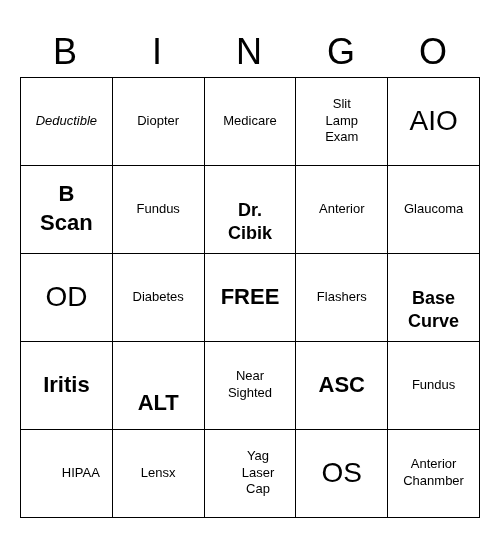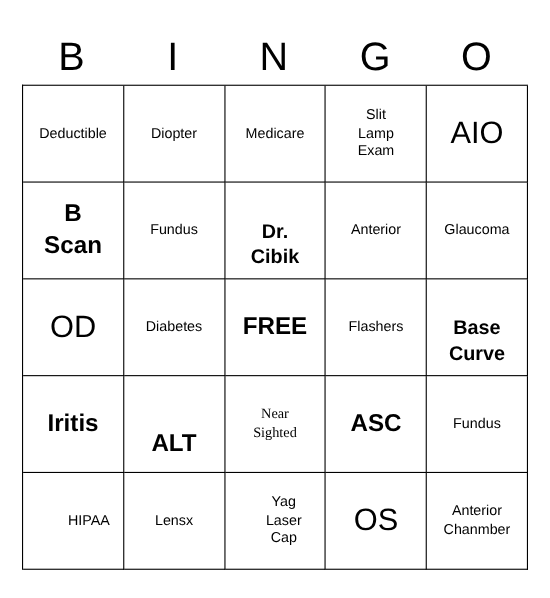--- a/index.html
+++ b/index.html
@@ -81,21 +81,21 @@
 <div class="bingo-card">
   <div class="bingo-header">
   <div class="bingo-header-cell">B</div>
       <div class="bingo-header-cell">I</div>
       <div class="bingo-header-cell">N</div>
       <div class="bingo-header-cell">G</div>
       <div class="bingo-header-cell">O</div>
     </div>
   <div class="bingo-grid">
   <div class="bingo-cell">
-        <span class="bingo-cell-text" style="white-space: pre-line;">Deductible</span>
+        <span class="bingo-cell-text" style="white-space: pre-line; font-style: italic;">Deductible</span>
       </div>
       <div class="bingo-cell">
         <span class="bingo-cell-text" style="white-space: pre-line;">Diopter</span>
       </div>
       <div class="bingo-cell">
         <span class="bingo-cell-text" style="white-space: pre-line;">Medicare</span>
       </div>
       <div class="bingo-cell">
         <span class="bingo-cell-text" style="white-space: pre-line;">Slit
 Lamp
@@ -137,21 +137,21 @@
         <span class="bingo-cell-text medium" style="white-space: pre-line;">Base
 Curve</span>
       </div>
       <div class="bingo-cell">
         <span class="bingo-cell-text large" style="white-space: pre-line;">Iritis</span>
       </div>
       <div class="bingo-cell">
         <span class="bingo-cell-text large" style="white-space: pre-line; margin-top: 36px;">ALT</span>
       </div>
       <div class="bingo-cell">
-        <span class="bingo-cell-text" style="white-space: pre-line; font-family: Liberation Serif, serif;">Near
+        <span class="bingo-cell-text" style="white-space: pre-line;">Near
 Sighted</span>
       </div>
       <div class="bingo-cell">
         <span class="bingo-cell-text large" style="white-space: pre-line;">ASC</span>
       </div>
       <div class="bingo-cell">
         <span class="bingo-cell-text" style="white-space: pre-line;">Fundus</span>
       </div>
       <div class="bingo-cell">
         <span class="bingo-cell-text" style="white-space: pre-line; margin-left: 29px;">HIPAA</span>

